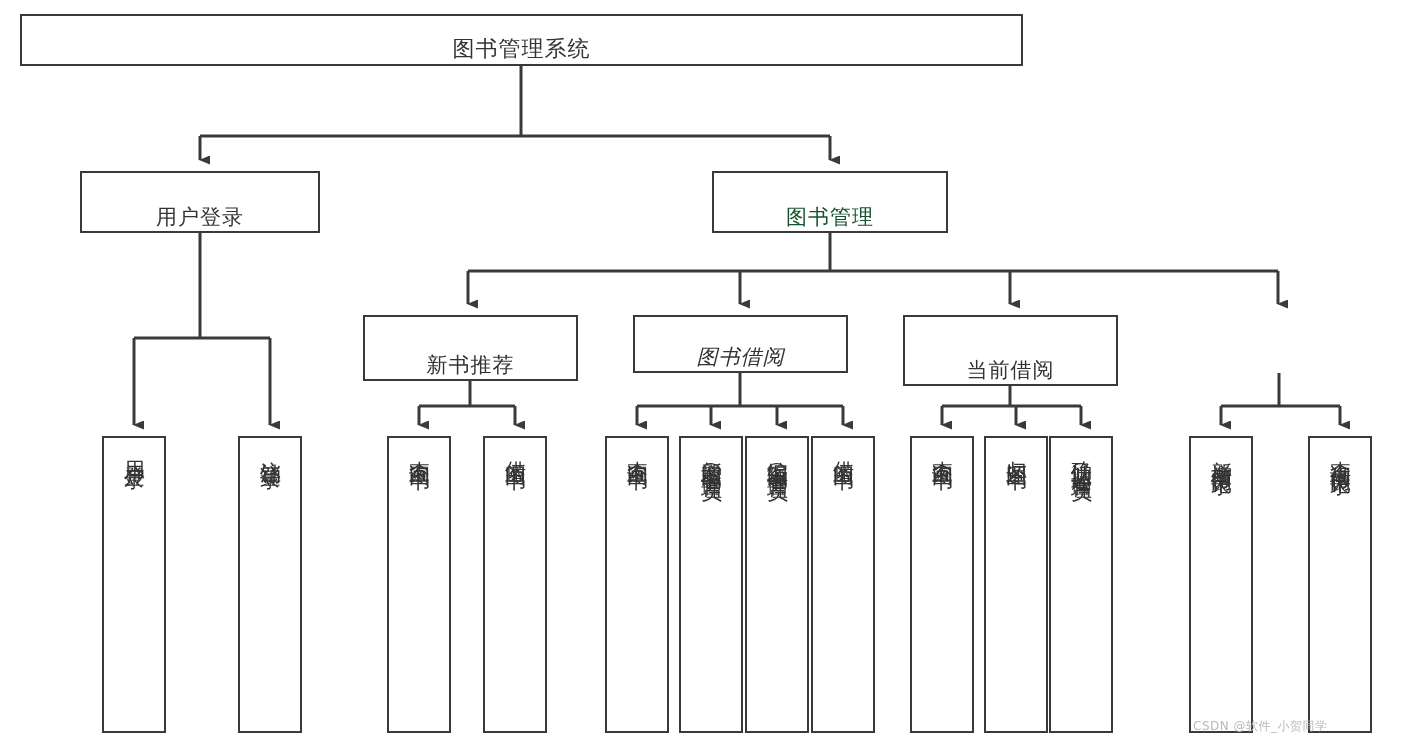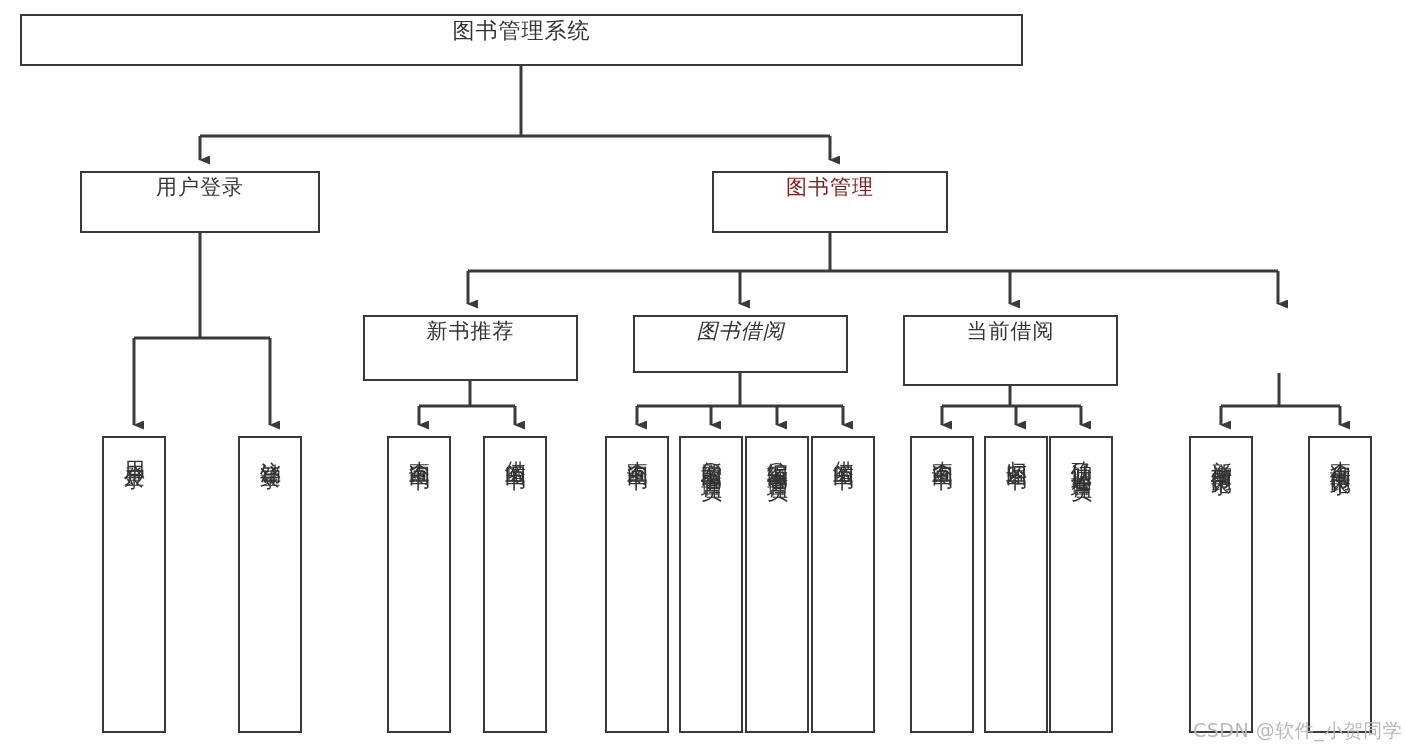--- a/index.html
+++ b/index.html
@@ -25,21 +25,21 @@
     width: 1405px;
     height: 747px;
     pointer-events: none;
   }
   .node {
     position: absolute;
     box-sizing: border-box;
     background: #ffffff;
     border: 2px solid #3a3a3a;
     display: flex;
-    align-items: flex-start;
+    align-items: flex-end;
     justify-content: center;
     color: #333333;
   }
   .node.h {
     
     font-size: 21px;
     letter-spacing: 1px;
   }
   .node.v {
     
@@ -53,21 +53,21 @@
     letter-spacing: 3px;
     line-height: 1;
     white-space: nowrap;
     color: #333333;
   }
   .node.root {
     font-size: 22px;
   }
   .watermark {
     position: absolute;
-    font-size: 19px;
+    font-size: 12px;
     color: #b9b9b9;
     white-space: nowrap;
     letter-spacing: 0.5px;
   }
 </style>
 </head>
 <body>
 
 <div id="canvas" style="background: rgb(255, 255, 255);">
 
@@ -136,21 +136,21 @@
     </g>
   </svg>
 
   <div class="node h root" style="left: 20px; top: 14px; width: 1003px; height: 52px; border-color: rgb(58, 58, 58); background: rgb(255, 255, 255); color: rgb(51, 51, 51);">
     <span>图书管理系统</span>
   </div>
 
   <div class="node h" style="left: 80px; top: 171px; width: 240px; height: 62px; border-color: rgb(58, 58, 58); background: rgb(255, 255, 255); color: rgb(51, 51, 51);">
     <span>用户登录</span>
   </div>
-  <div class="node h" style="left: 712px; top: 171px; width: 236px; height: 62px; border-color: rgb(58, 58, 58); background: rgb(255, 255, 255); color: #7f1d1d;">
+  <div class="node h" style="left: 712px; top: 171px; width: 236px; height: 62px; border-color: rgb(58, 58, 58); background: rgb(255, 255, 255); color: #14532d;">
     <span>图书管理</span>
   </div>
 
   <div class="node h" style="left: 363px; top: 315px; width: 215px; height: 66px; border-color: rgb(58, 58, 58); background: rgb(255, 255, 255); color: rgb(51, 51, 51);">
     <span>新书推荐</span>
   </div>
   <div class="node h" style="left: 633px; top: 315px; width: 215px; height: 58px; border-color: rgb(58, 58, 58); background: rgb(255, 255, 255); color: rgb(51, 51, 51); font-style: italic;">
     <span>图书借阅</span>
   </div>
   <div class="node h" style="left: 903px; top: 315px; width: 215px; height: 71px; border-color: rgb(58, 58, 58); background: rgb(255, 255, 255); color: rgb(51, 51, 51);">

